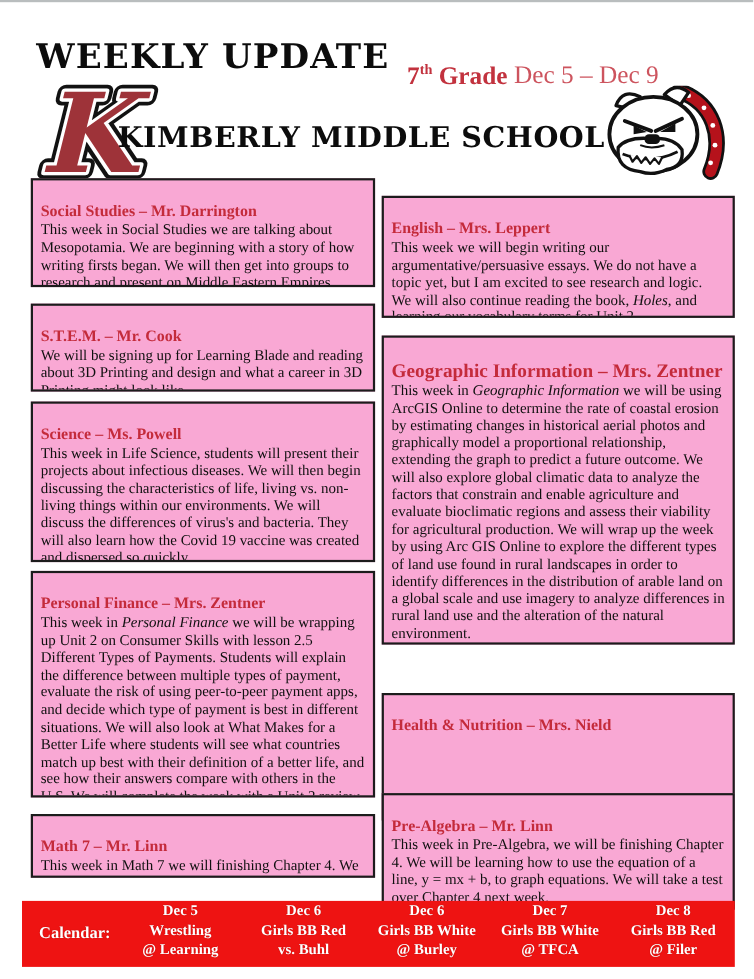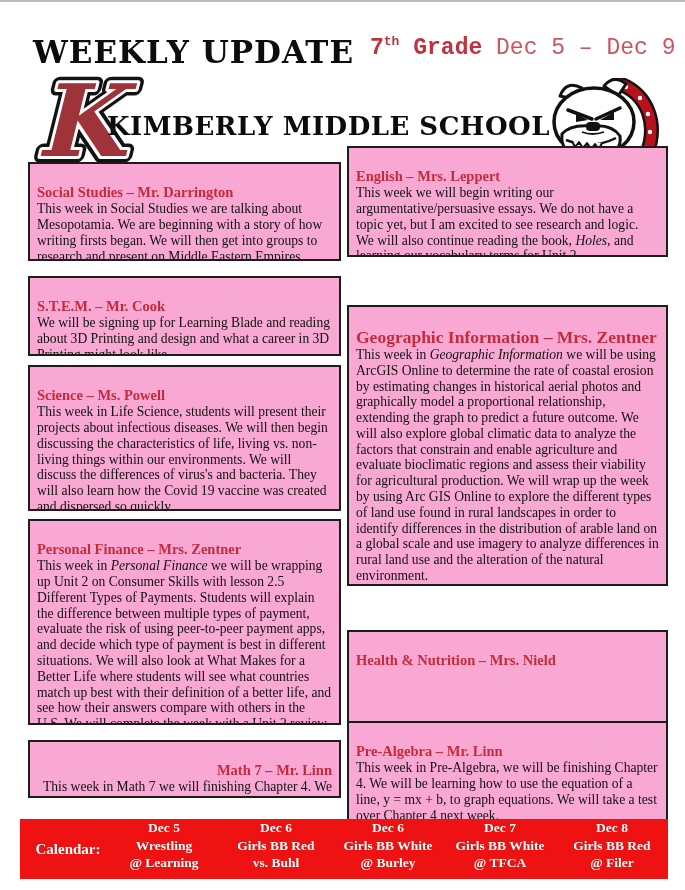--- a/index.html
+++ b/index.html
@@ -8,21 +8,21 @@
     font-family:"Liberation Serif", serif; overflow:hidden; box-sizing:border-box;
     border-top:2px solid #b9bdbe;
   }
   
   .main-title {
     position:absolute; left:33px; top:32px; margin:0;
     font-family:"DejaVu Serif", serif; font-weight:bold; font-size:31px;
     letter-spacing:1px; color:#0c0c0c; white-space:nowrap;
   }
   .grade-line {
-    position:absolute; left:370px; top:32px; font-family:Liberation Mono, monospace;
+    position:absolute; left:370px; top:53px; font-family:Liberation Serif, serif;
     font-size:23px; white-space:nowrap;
   }
   .grade-strong { font-weight:bold; color:var(--grade-red,#c2323e); }
   .grade-strong sup { font-size:13px; }
   .date-range { color:var(--date-red,#cd545e); font-weight:normal; }
   .school-name {
     position:absolute; left:107px; top:109px; margin:0;
     font-family:"DejaVu Serif", serif; font-weight:bold; font-size:26px;
     letter-spacing:0.5px; color:#0c0c0c; white-space:nowrap;
   }
@@ -124,26 +124,26 @@
   <section class="box col-left" style="top:363px; height:146px;">
     <h2>Science – Ms. Powell</h2>
     <p><span>This week in Life Science, students will present their projects about infectious diseases.  We will then begin discussing the characteristics of life, living vs. non-living things within our environments.  We will discuss the differences of virus's and bacteria.  They will also learn how the Covid 19 vaccine was created and dispersed so quickly.</span></p>
   </section>
 
   <section class="box col-left" style="top:517px; height:206px;">
     <h2>Personal Finance – Mrs. Zentner</h2>
     <p><span>This week in </span><span style="font-style: italic;">Personal Finance</span><span> we will be wrapping up Unit 2 on Consumer Skills with lesson 2.5 Different Types of Payments. Students will explain the difference between multiple types of payment, evaluate the risk of using peer-to-peer payment apps, and decide which type of payment is best in different situations. We will also look at What Makes for a Better Life where students will see what countries match up best with their definition of a better life, and see how their answers compare with others in the U.S. We will complete the week with a Unit 2 review to prepare for a quiz next week.</span></p>
   </section>
 
-  <section class="box col-left" style="top:738px; height:58px;text-align:right;">
+  <section class="box col-left" style="top:738px; height:58px;">
     <h2>Math 7 – Mr. Linn</h2>
     <p><span>This week in Math 7 we will finishing Chapter 4.  We will be reviewing the Chapter on Monday/Tuesday and taking the test on Wednesday/Thursday.</span></p>
   </section>
 
-  <section class="box col-right" style="top:144px; height:111px;">
+  <section class="box col-right" style="top:176px; height:111px;">
     <h2>English – Mrs. Leppert</h2>
     <p><span>This week we will begin writing our argumentative/persuasive essays.  We do not have a topic yet, but I am excited to see research and logic.  We will also continue reading the book, </span><span style="font-style: italic;">Holes</span><span>, and learning our vocabulary terms for Unit 2.</span></p>
   </section>
 
   <section class="box col-right geo" style="top:303px; height:281px;">
     <h2>Geographic Information – Mrs. Zentner</h2>
     <p><span>This week in </span><span style="font-style: italic;">Geographic Information</span><span> we will be using ArcGIS Online to determine the rate of coastal erosion by estimating changes in historical aerial photos and graphically model a proportional relationship, extending the graph to predict a future outcome. We will also explore global climatic data to analyze the factors that constrain and enable agriculture and evaluate bioclimatic regions and assess their viability for agricultural production. We will wrap up the week by using Arc GIS Online to explore the different types of land use found in rural landscapes in order to identify differences in the distribution of arable land on a global scale and use imagery to analyze differences in rural land use and the alteration of the natural environment.</span></p>
   </section>
 
   <section class="box col-right" style="top:628px; height:116px;">

